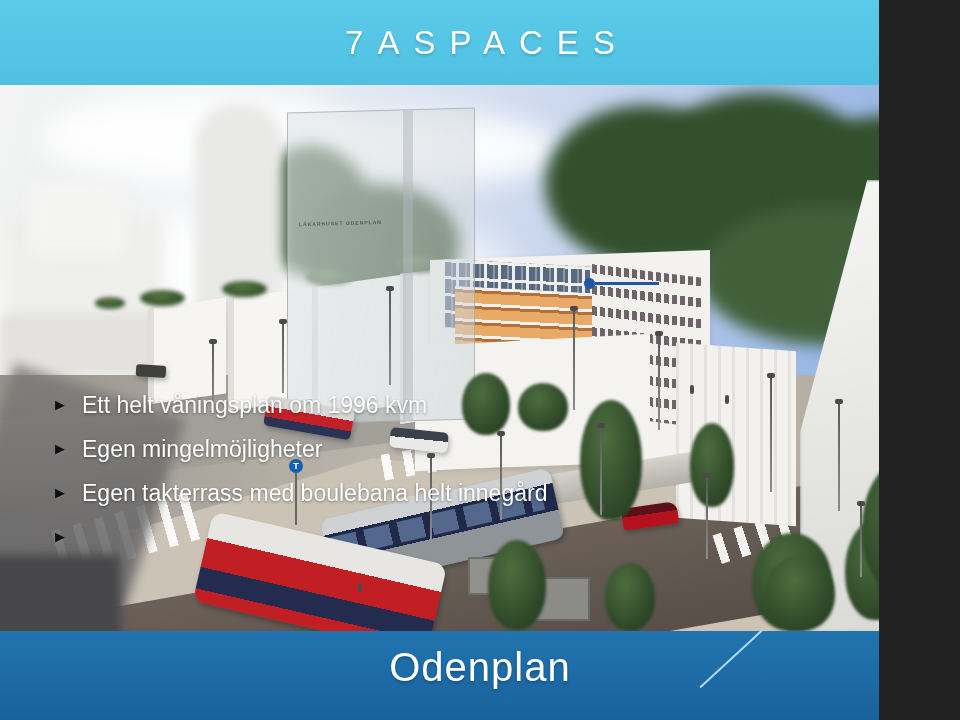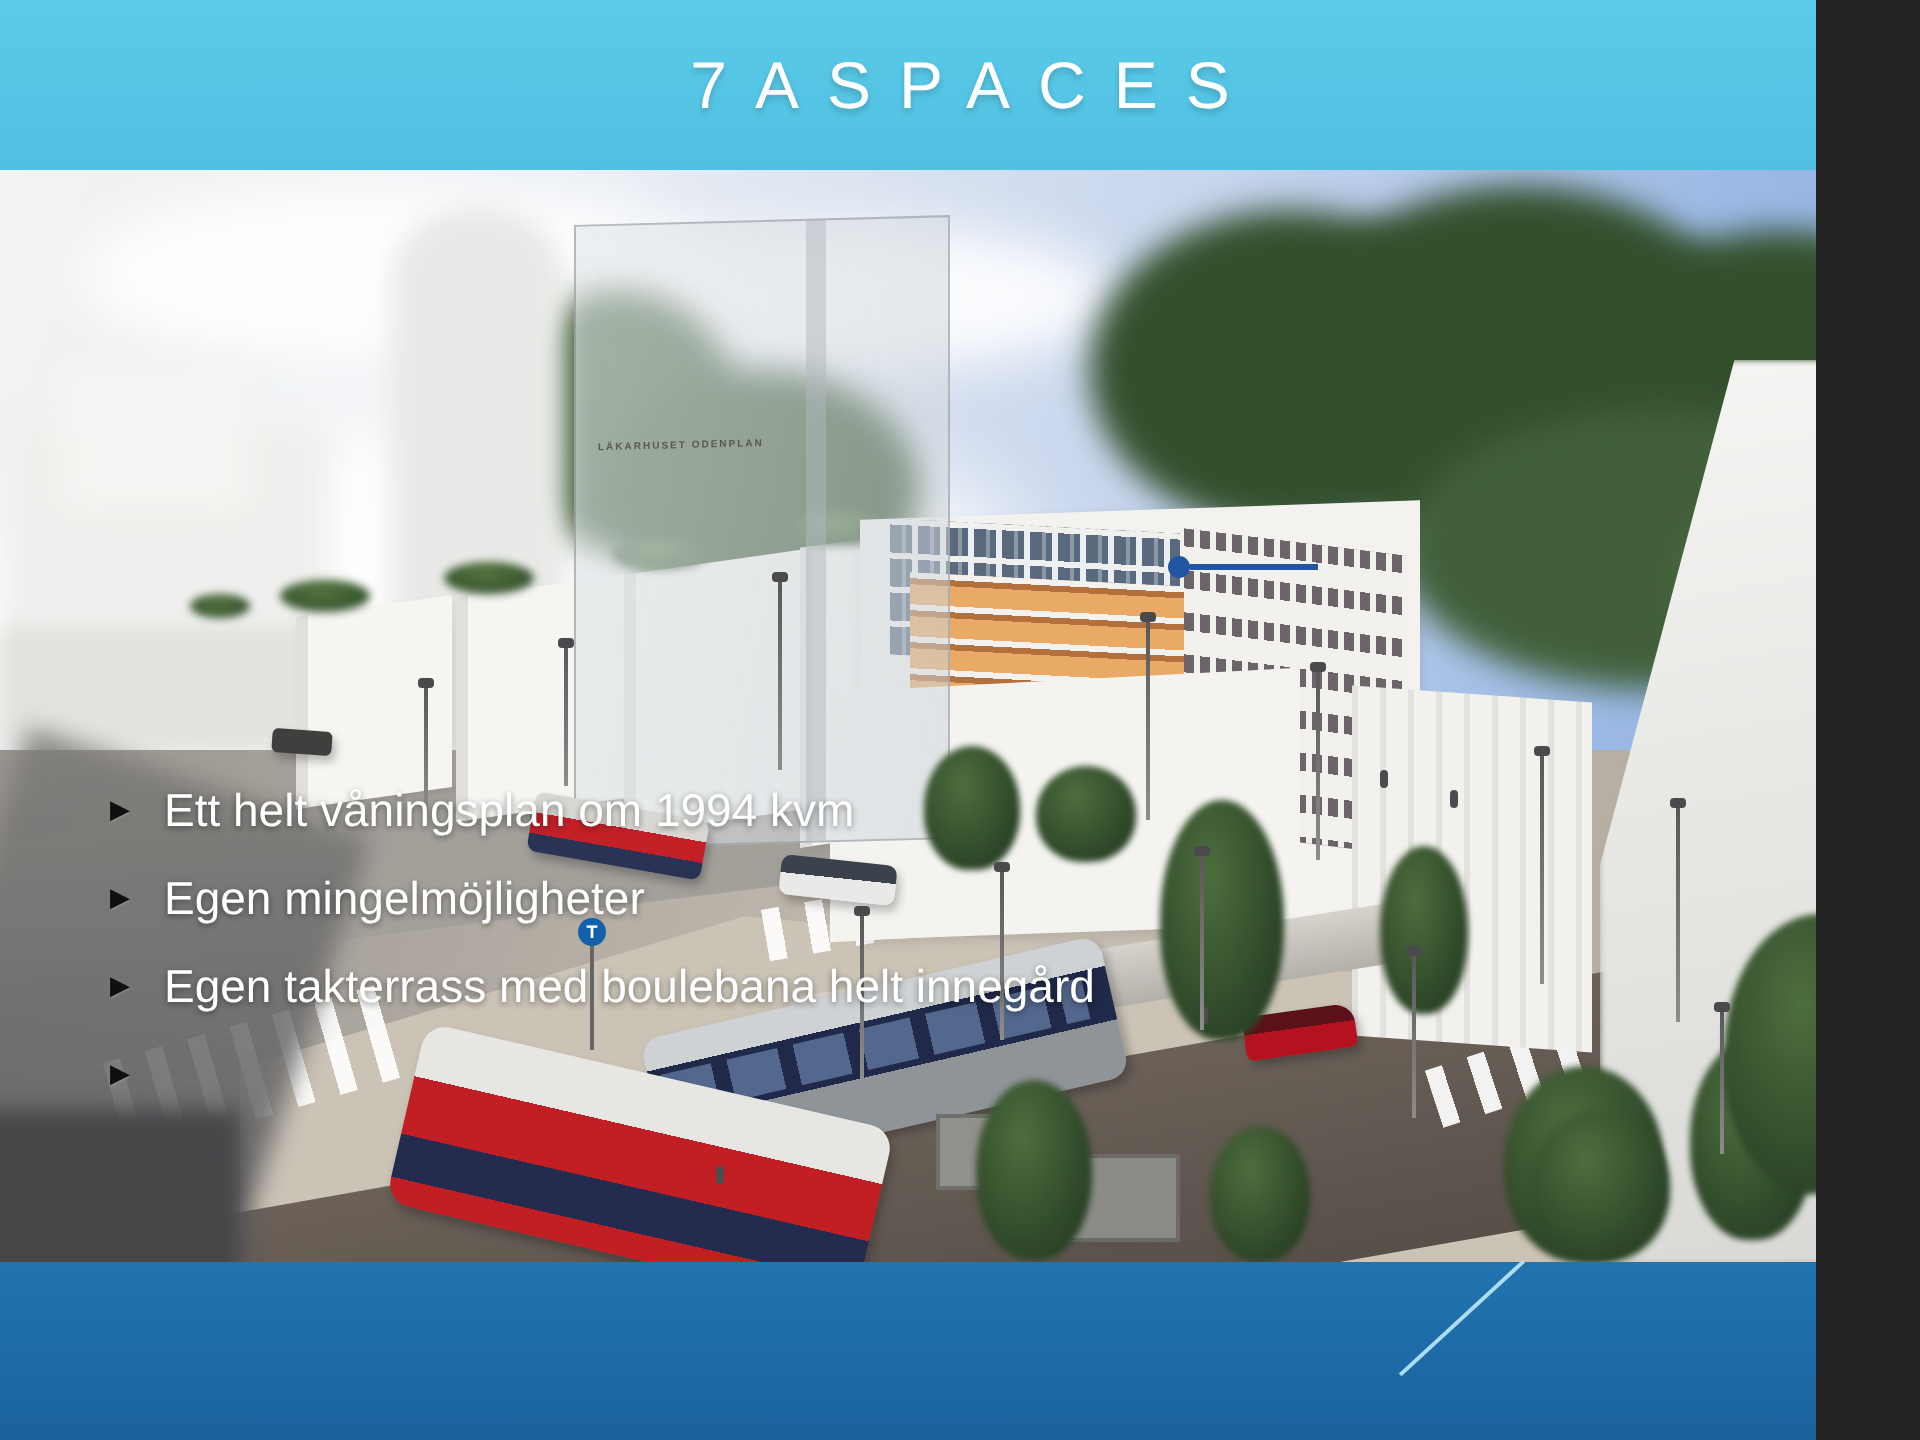--- a/index.html
+++ b/index.html
@@ -1,17 +1,17 @@
 <!DOCTYPE html>
 <html><head>
 <meta charset="utf-8">
 <style>
   html,body{margin:0;padding:0;background:#222;}
-  .slide{position:relative;width:908px;height:720px;overflow:hidden;background:#4d7c0f;
-         font-family:"Liberation Sans", sans-serif;}
+  .slide{position:relative;width:835px;height:720px;overflow:hidden;background:#4d7c0f;
+         font-family:"Liberation Sans", sans-serif;padding-left:44px;}
 
   
   .header{position:absolute;left:0;top:0;width:960px;height:85px;
           background:linear-gradient(180deg,#5ccae9 0%,#53c4e4 70%,#4fc0e0 100%);
           display:flex;align-items:center;justify-content:center;z-index:80;}
   .title{color:#fff;font-size:33px;font-weight:400;letter-spacing:14px;padding-left:14px;
          text-shadow:0 2px 3px rgba(0,0,0,.18);}
 
   
   .scene{position:absolute;left:0;top:85px;width:960px;height:546px;overflow:hidden;
@@ -213,33 +213,34 @@
          color:#fff;font-size:9px;font-weight:700;text-align:center;line-height:14px;">T</div>
 
     <div style="left:-30px;top:300px;width:180px;height:260px;z-index:48;filter:blur(6px);opacity:.85;
          transform:rotate(18deg);background:linear-gradient(160deg,#7d7c79,#57565a);"></div>
     <div style="left:-20px;top:470px;width:140px;height:90px;z-index:48;filter:blur(5px);background:#47474a;"></div>
   </div>
 
   <div class="bullets">
     <div class="bullet">
       <span class="tri">▶</span>
-      <span class="txt">Ett helt våningsplan om 1994 kvm</span>
+      <span class="txt">Ett helt våningsplan om 1996 kvm</span>
     </div>
     <div class="bullet">
       <span class="tri">▶</span>
       <span class="txt">Egen mingelmöjligheter</span>
     </div>
     <div class="bullet">
       <span class="tri">▶</span>
       <span class="txt">Egen takterrass med boulebana helt innegård</span>
     </div>
     <div class="bullet">
       <span class="tri">▶</span>
     </div>
   </div>
 
 
   <div class="footer">
+    <div class="ftitle">Odenplan</div>
     <div class="diag"></div>
   </div>
 
 </div>
 
 </body></html>

